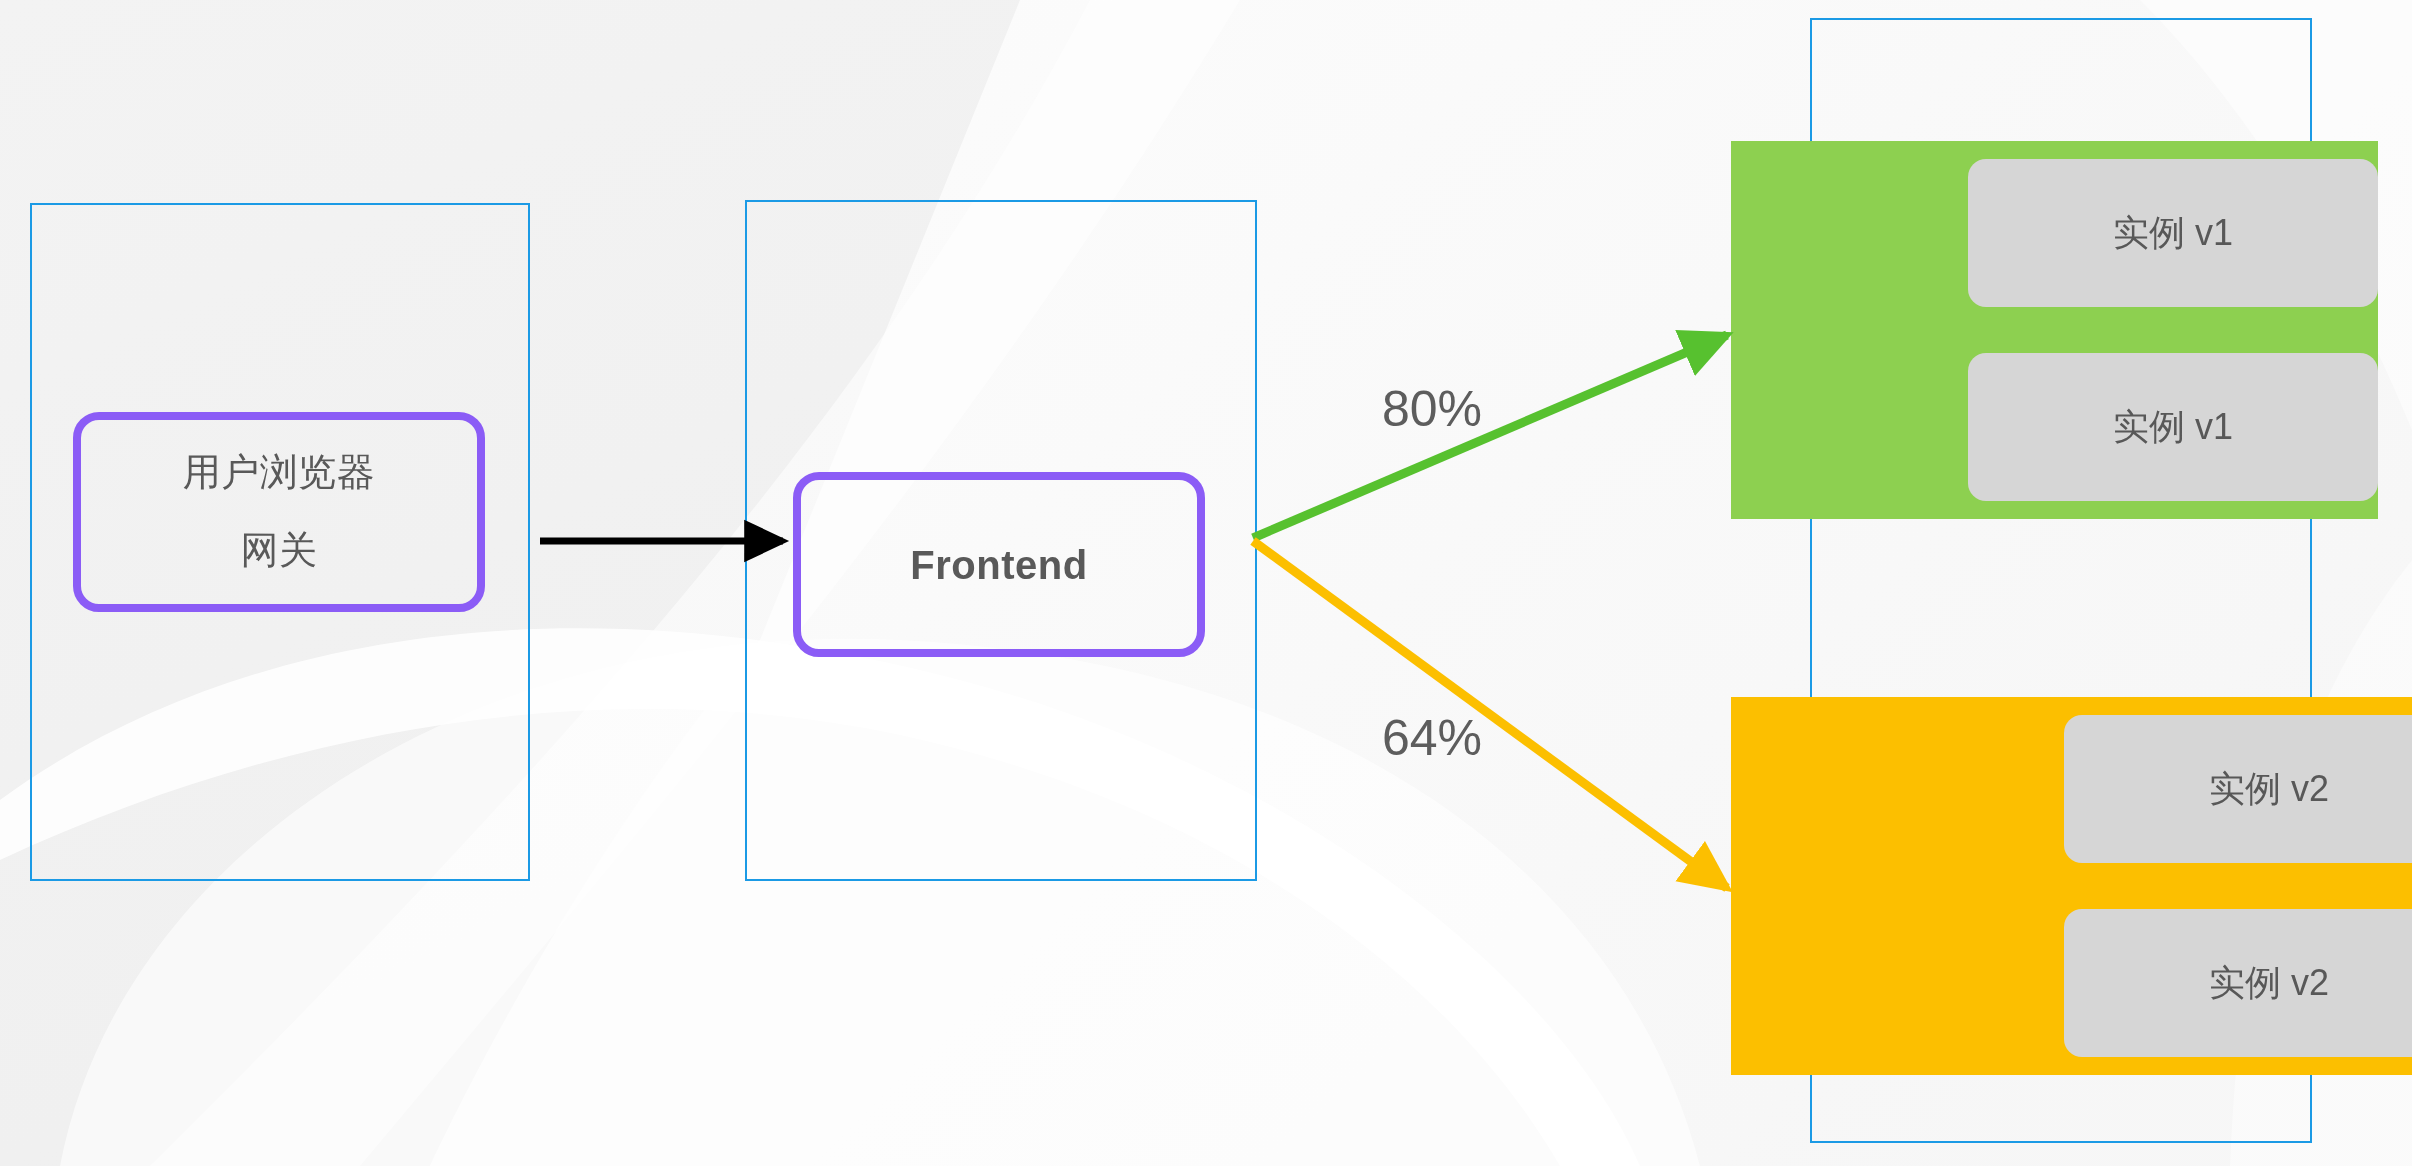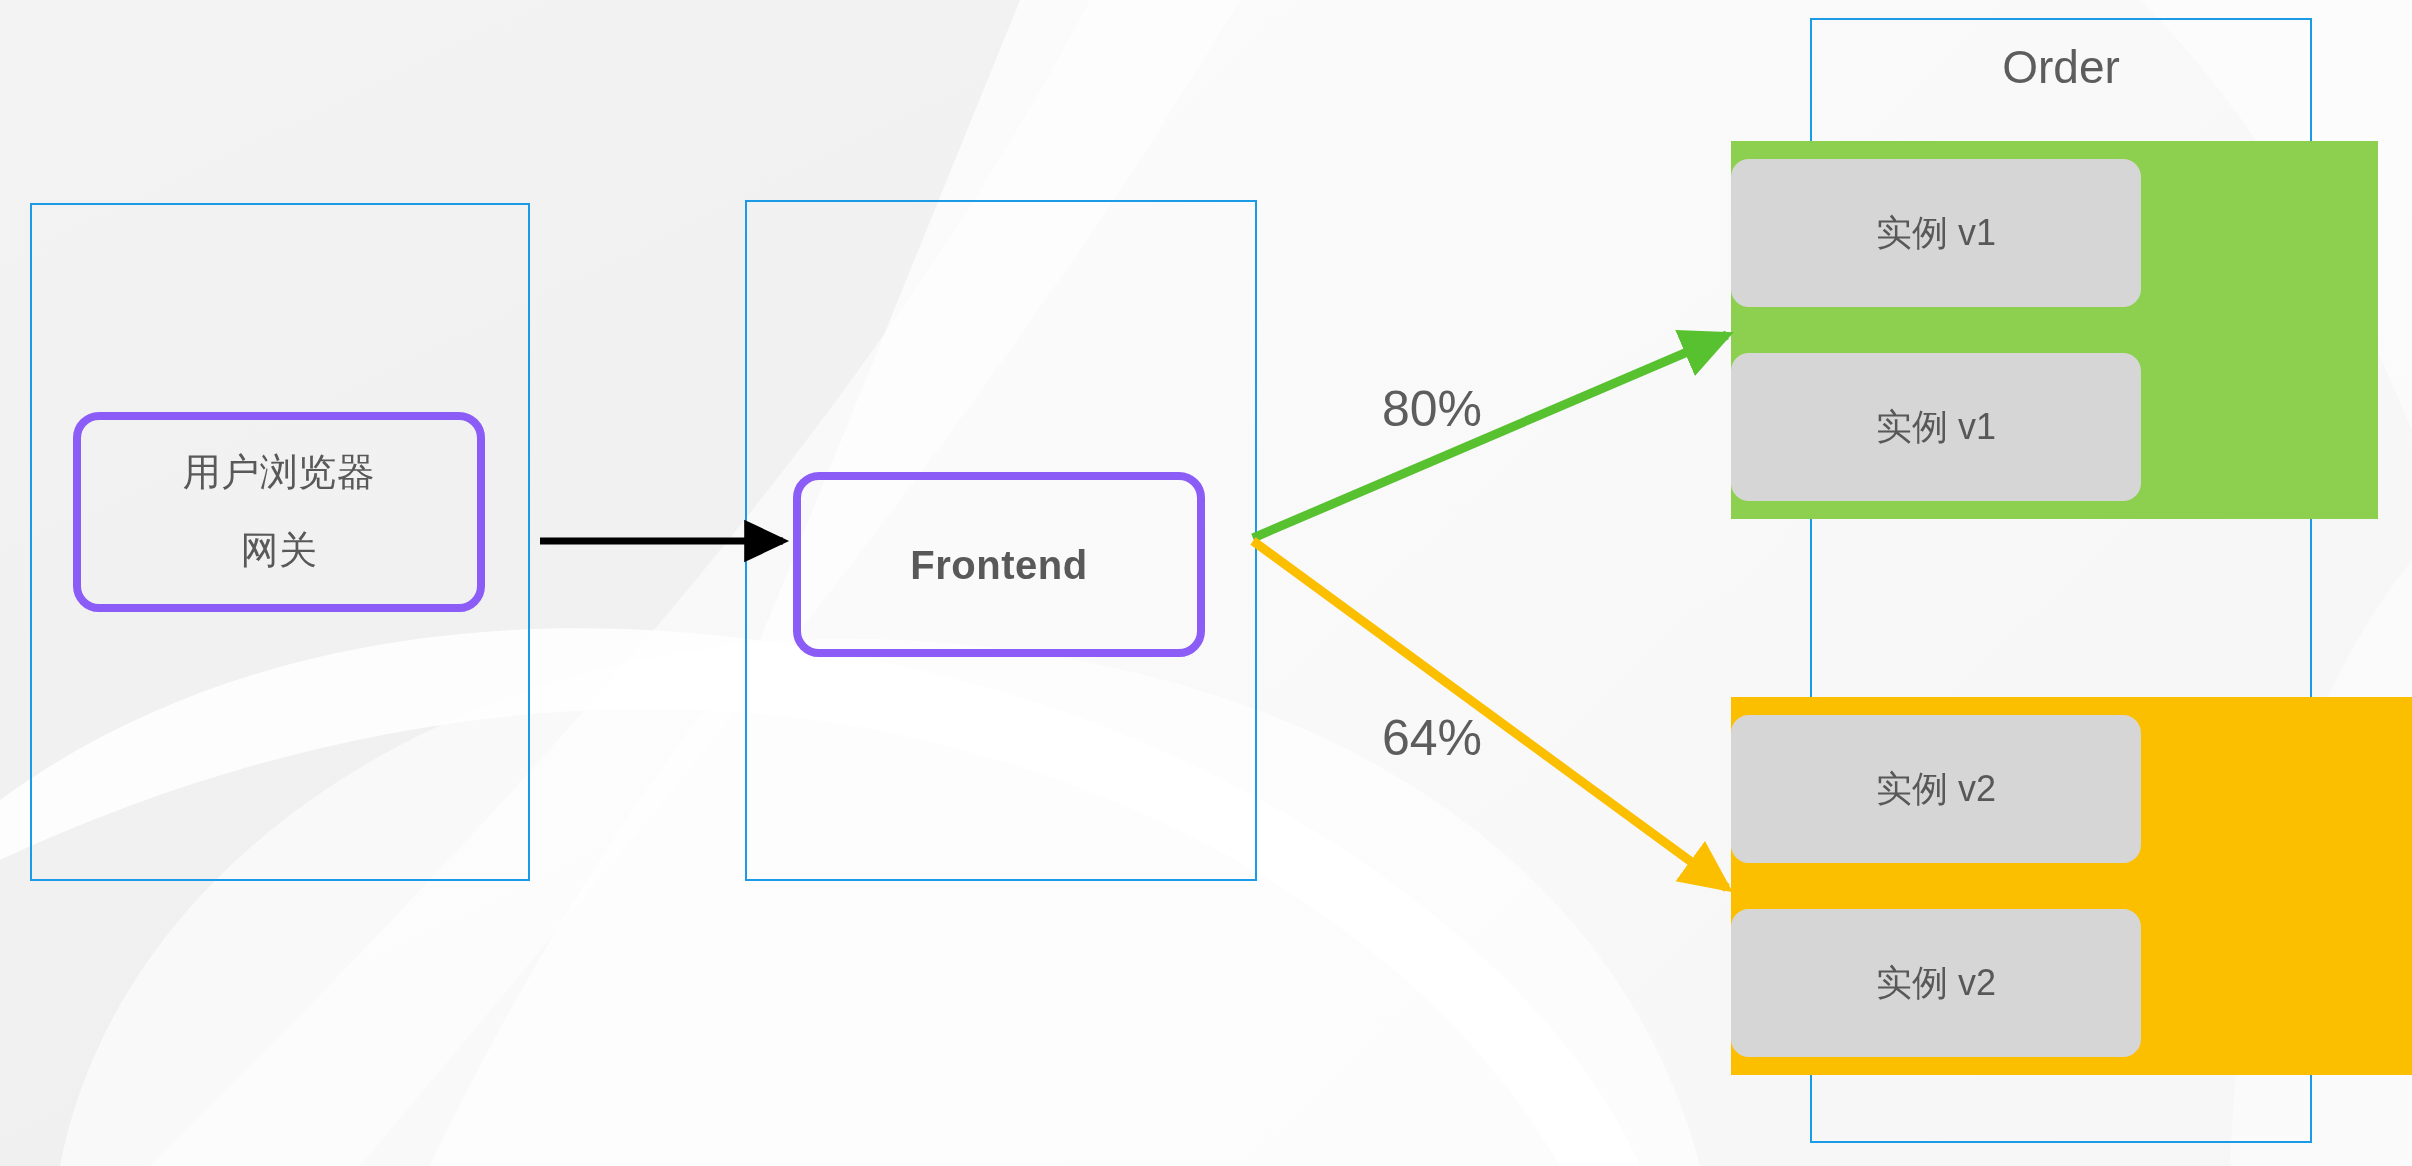--- a/index.html
+++ b/index.html
@@ -51,21 +51,21 @@
   }
   .node-line.spaced { margin-bottom: 38px; }
   .node-line.bold { font-weight: bold; font-size: 40px; }
 
   
   .ver-panel {
     position: absolute;
     box-sizing: border-box;
     display: flex;
     flex-direction: column;
-    align-items: flex-start;
+    align-items: flex-end;
     justify-content: space-between;
     padding: 18px 0;
     gap: 34px;
   }
   .ver-panel.green  { background: #8DD050; }
   .ver-panel.orange { background: #FCBF00; }
 
   .instance {
     box-sizing: border-box;
     width: 410px;
@@ -131,21 +131,20 @@
     <path d="M2140,0 C2260,120 2350,280 2412,430 L2412,0 Z" fill="#ffffff" opacity="0.5"></path>
     <path d="M2412,560 C2300,700 2240,900 2230,1166 L2412,1166 Z" fill="#ffffff" opacity="0.45"></path>
   </svg>
 
   <div class="group-box" style="left:30px; top:203px; width:500px; height:678px;"></div>
 
   <div class="group-box" style="left:745px; top:200px; width:512px; height:681px;"></div>
 
   <div class="group-box" style="left:1810px; top:18px; width:502px; height:1125px;"></div>
 
-  <div class="group-title" style="left:1810px; top:40px; width:502px;">Order</div>
 
   <div class="ver-panel green" style="left:1731px; top:141px; width:647px; height:378px;">
     <div class="instance">实例 v1</div>
     <div class="instance">实例 v1</div>
   </div>
 
   <div class="ver-panel orange" style="left:1731px; top:697px; width:743px; height:378px;">
     <div class="instance">实例 v2</div>
     <div class="instance">实例 v2</div>
   </div>

